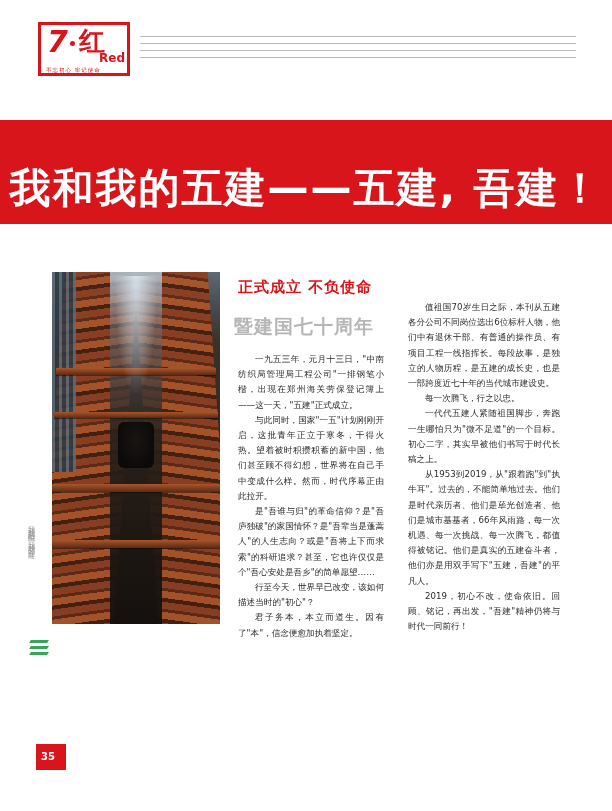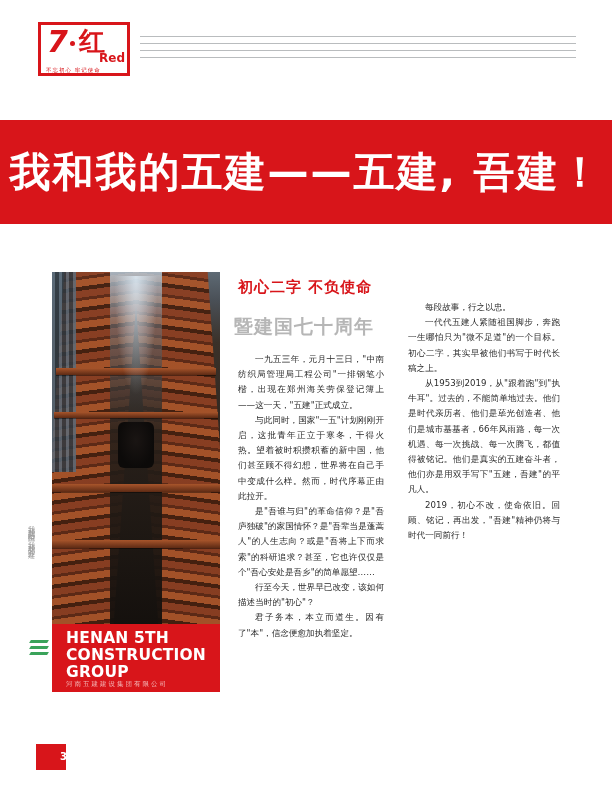--- a/index.html
+++ b/index.html
@@ -87,21 +87,21 @@
 
   
   .banner {
     position: absolute;
     left: 0; top: 120px;
     width: 612px; height: 104px;
     background: #d8151a;
   }
   .banner-title {
     position: absolute;
-    left: 0; top: 0;
+    left: 0; top: 16px;
     width: 612px; height: 104px;
     display: flex;
     align-items: center;
     justify-content: center;
     color: #ffffff;
     font-size: 41px;
     font-weight: bold;
     letter-spacing: 2px;
     font-family: "DejaVu Sans", "Liberation Sans", sans-serif;
   }
@@ -256,21 +256,21 @@
 
   
   .page-tab {
     position: absolute;
     left: 36px; top: 744px;
     width: 30px; height: 26px;
     background: #d8151a;
   }
   .page-tab span {
     position: absolute;
-    left: 24px; top: 7px;
+    left: 5px; top: 7px;
     color: #ffffff;
     font-size: 10px;
     font-weight: bold;
   }
 </style>
 </head>
 <body>
 
 <div class="masthead">
   <div class="logo-block">
@@ -299,48 +299,43 @@
     <div class="beamsR"></div>
     <div class="center-shaft"></div>
     <div class="scaffold"></div>
     <div class="crossbeam" style="left:4px; top:96px; width:160px; height:7px;"></div>
     <div class="crossbeam" style="left:2px; top:140px; width:164px; height:6px;"></div>
     <div class="crossbeam" style="left:0px; top:212px; width:168px; height:8px;"></div>
     <div class="crossbeam" style="left:0px; top:268px; width:168px; height:8px;"></div>
     <div class="crown"></div>
     <div class="glow"></div>
   </div>
-  <div class="photo-caption">
-    <div class="cap-en" style="white-space:pre-line;">HENAN 5TH
-CONSTRUCTION
-GROUP</div>
-    <div class="cap-cn">河南五建建设集团有限公司</div>
-  </div>
 </div>
 
 <div class="side-vert-text">我和我的祖国·我和我的五建</div>
 <div class="side-marks">
     <i></i>
     <i></i>
     <i></i>
   </div>
 
-<div class="kicker">初心二字  不负使命</div>
+<div class="kicker">正式成立  不负使命</div>
 <div class="subkicker">暨建国七十周年</div>
 
 <div class="col col-mid">
   <p>一九五三年，元月十三日，"中南纺织局管理局工程公司"一排钢笔小楷，出现在郑州海关劳保登记簿上——这一天，"五建"正式成立。</p>
   <p>与此同时，国家"一五"计划刚刚开启，这批青年正立于寒冬，干得火热。望着被时积攒积蓄的新中国，他们甚至顾不得幻想，世界将在自己手中变成什么样。然而，时代序幕正由此拉开。</p>
   <p>是"吾谁与归"的革命信仰？是"吾庐独破"的家国情怀？是"吾辈当是蓬蒿人"的人生志向？或是"吾将上下而求索"的科研追求？甚至，它也许仅仅是个"吾心安处是吾乡"的简单愿望……</p>
   <p>行至今天，世界早已改变，该如何描述当时的"初心"？</p>
   <p>君子务本，本立而道生。因有了"本"，信念便愈加执着坚定。</p>
 </div>
 
 <div class="col col-right">
-  <p>每段故事，行之以忠。</p>
+  <p>值祖国70岁生日之际，本刊从五建各分公司不同岗位选出6位标杆人物，他们中有退休干部、有普通的操作员、有项目工程一线指挥长。每段故事，是独立的人物历程，是五建的成长史，也是一部跨度近七十年的当代城市建设史。</p>
+  <p>每一次腾飞，行之以忠。</p>
   <p>一代代五建人紧随祖国脚步，奔跑一生哪怕只为"微不足道"的一个目标。初心二字，其实早被他们书写于时代长稿之上。</p>
   <p>从1953到2019，从"跟着跑"到"执牛耳"。过去的，不能简单地过去。他们是时代亲历者、他们是荜光创造者、他们是城市基基者，66年风雨路，每一次机遇、每一次挑战、每一次腾飞，都值得被铭记。他们是真实的五建奋斗者，他们亦是用双手写下"五建，吾建"的平凡人。</p>
   <p>2019，初心不改，使命依旧。回顾、铭记，再出发，"吾建"精神仍将与时代一同前行！</p>
 </div>
 
 <div class="page-tab">
   <span>35</span>
 </div>
 
 </body></html>

